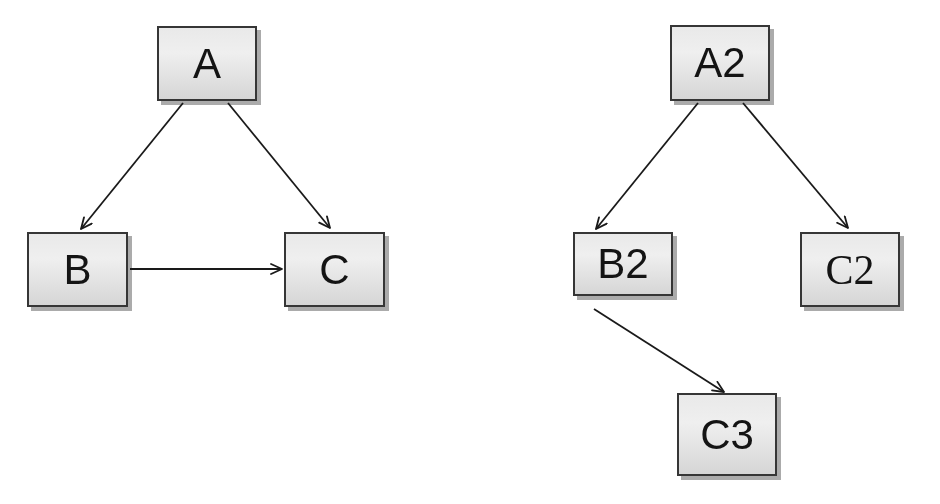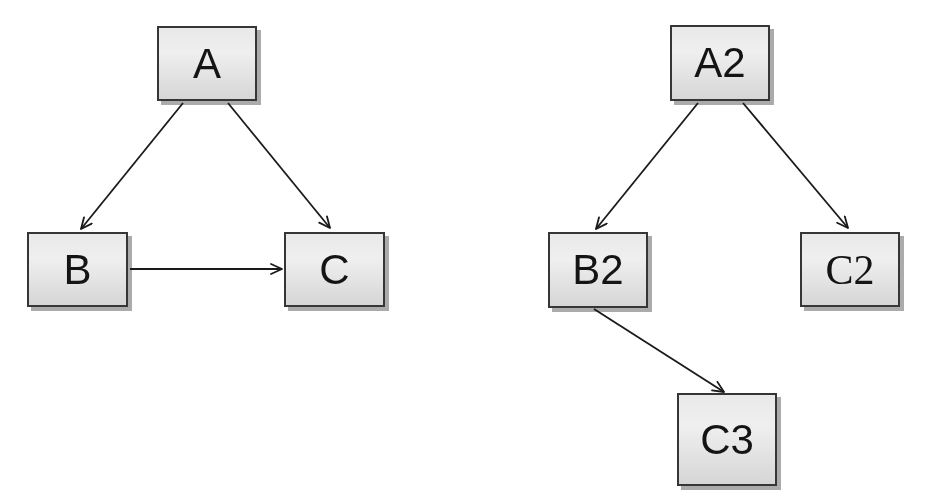--- a/index.html
+++ b/index.html
@@ -56,27 +56,27 @@
       </div>
       <div class="node" style="left: 27px; top: 232px; width: 101px; height: 75px;">
         <span class="label">B</span>
       </div>
       <div class="node" style="left: 284px; top: 232px; width: 101px; height: 75px;">
         <span class="label">C</span>
       </div>
       <div class="node" style="left: 670px; top: 25px; width: 100px; height: 76px; align-items: center;">
         <span class="label">A2</span>
       </div>
-      <div class="node" style="left: 548px; top: 232px; width: 100px; height: 76px;">
+      <div class="node" style="left: 573px; top: 232px; width: 100px; height: 64px;">
         <span class="label">B2</span>
       </div>
       <div class="node" style="left: 800px; top: 232px; width: 100px; height: 75px; font-family: Liberation Serif, serif;">
         <span class="label">C2</span>
       </div>
-      <div class="node" style="left: 677px; top: 393px; width: 100px; height: 93px; text-align: center;">
+      <div class="node" style="left: 677px; top: 393px; width: 100px; height: 83px; text-align: center;">
         <span class="label">C3</span>
       </div>
     </div>
   <svg class="edges" id="edge-layer" viewBox="0 0 940 504" xmlns="http://www.w3.org/2000/svg">
     <defs>
       <marker id="arrowhead" markerUnits="userSpaceOnUse" markerWidth="14" markerHeight="13" refX="12" refY="6" orient="auto">
         <path d="M1,1 L12,6 L1,11" fill="none" stroke="#1a1a1a" stroke-width="1.8" stroke-linecap="round" stroke-linejoin="round"></path>
       </marker>
     </defs>
   <line x1="183" y1="103" x2="81" y2="229" marker-end="url(#arrowhead)"></line>

